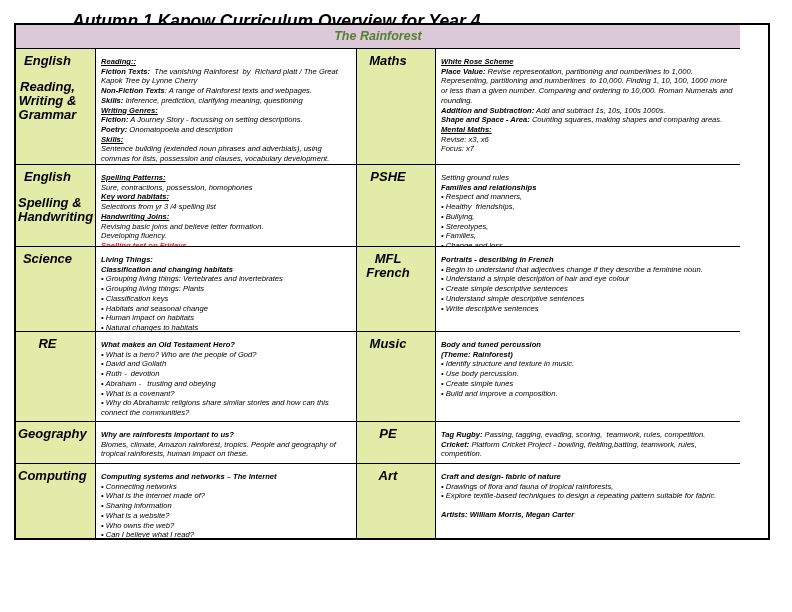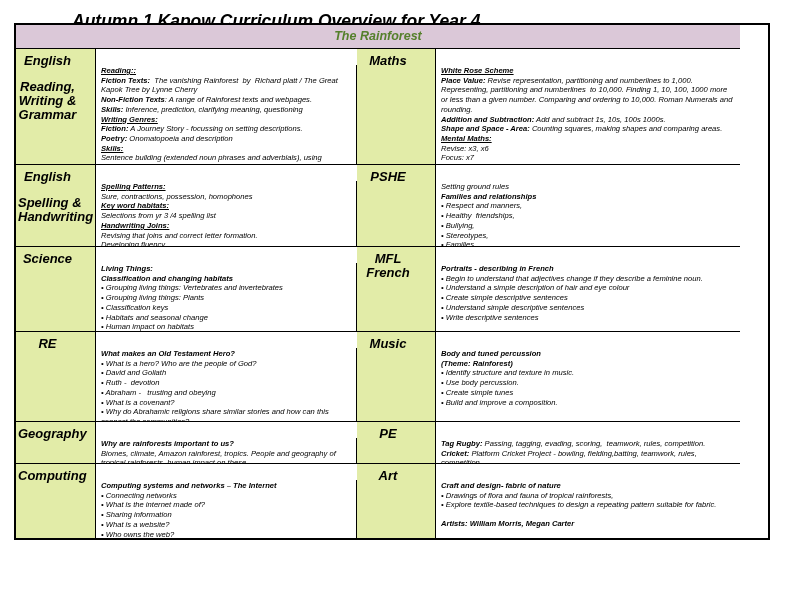--- a/index.html
+++ b/index.html
@@ -14,21 +14,21 @@
           font-weight:bold;font-size:12.5px;text-align:center;line-height:22px;
           border-bottom:1.5px solid #000;box-sizing:border-box;}
   .cell{box-sizing:border-box;border-right:1.5px solid #000;border-bottom:1.5px solid #000;
         overflow:hidden;}
   .col-end{border-right:none;}
   .row-end{border-bottom:none;}
   .subject{background:var(--subject-bg,#e2eca8);text-align:center;font-weight:bold;
            font-size:13px;padding:5px 18px 2px 2px;}
   .subj-line{line-height:14px;white-space:nowrap;}
   .subj-gap{height:12px;}
-  .content{background:#fff;font-size:7.6px;line-height:1.28;padding:1px 5px;margin-top:16px;}
+  .content{background:#fff;font-size:7.6px;line-height:1.28;padding:8px 5px;}
   .line{white-space:pre-wrap;}
   .line.gap{height:9px;}
   .run.b{font-weight:bold;}
   .run.u{text-decoration:underline;}
   .run.red{color:var(--alert-red,#ee1c25);}
 </style>
 </head>
 <body>
 
 <div class="page">
@@ -73,21 +73,21 @@
         <div class="subj-gap"></div>
         <div class="subj-line">Spelling &amp;</div>
         <div class="subj-line">Handwriting</div>
       </div>
       <div class="cell content">
         <div class="line"><span class="run b u">Spelling Patterns:</span></div>
         <div class="line"><span class="run">Sure, contractions, possession, homophones</span></div>
         <div class="line"><span class="run b u">Key word habitats:</span></div>
         <div class="line"><span class="run">Selections from yr 3 /4 spelling list</span></div>
         <div class="line"><span class="run b u">Handwriting Joins:</span></div>
-        <div class="line"><span class="run">Revising that joins and correct letter formation.</span></div>
+        <div class="line"><span class="run">Revising basic joins and believe letter formation.</span></div>
         <div class="line"><span class="run">Developing fluency.</span></div>
         <div class="line"><span class="run b red">Spelling test on Fridays</span></div>
       </div>
       <div class="cell subject">
         <div class="subj-line">PSHE</div>
       </div>
       <div class="cell content col-end">
         <div class="line"><span class="run">Setting ground rules</span></div>
         <div class="line"><span class="run b">Families and relationships</span></div>
         <div class="line"><span class="run">• Respect and manners,</span></div>

